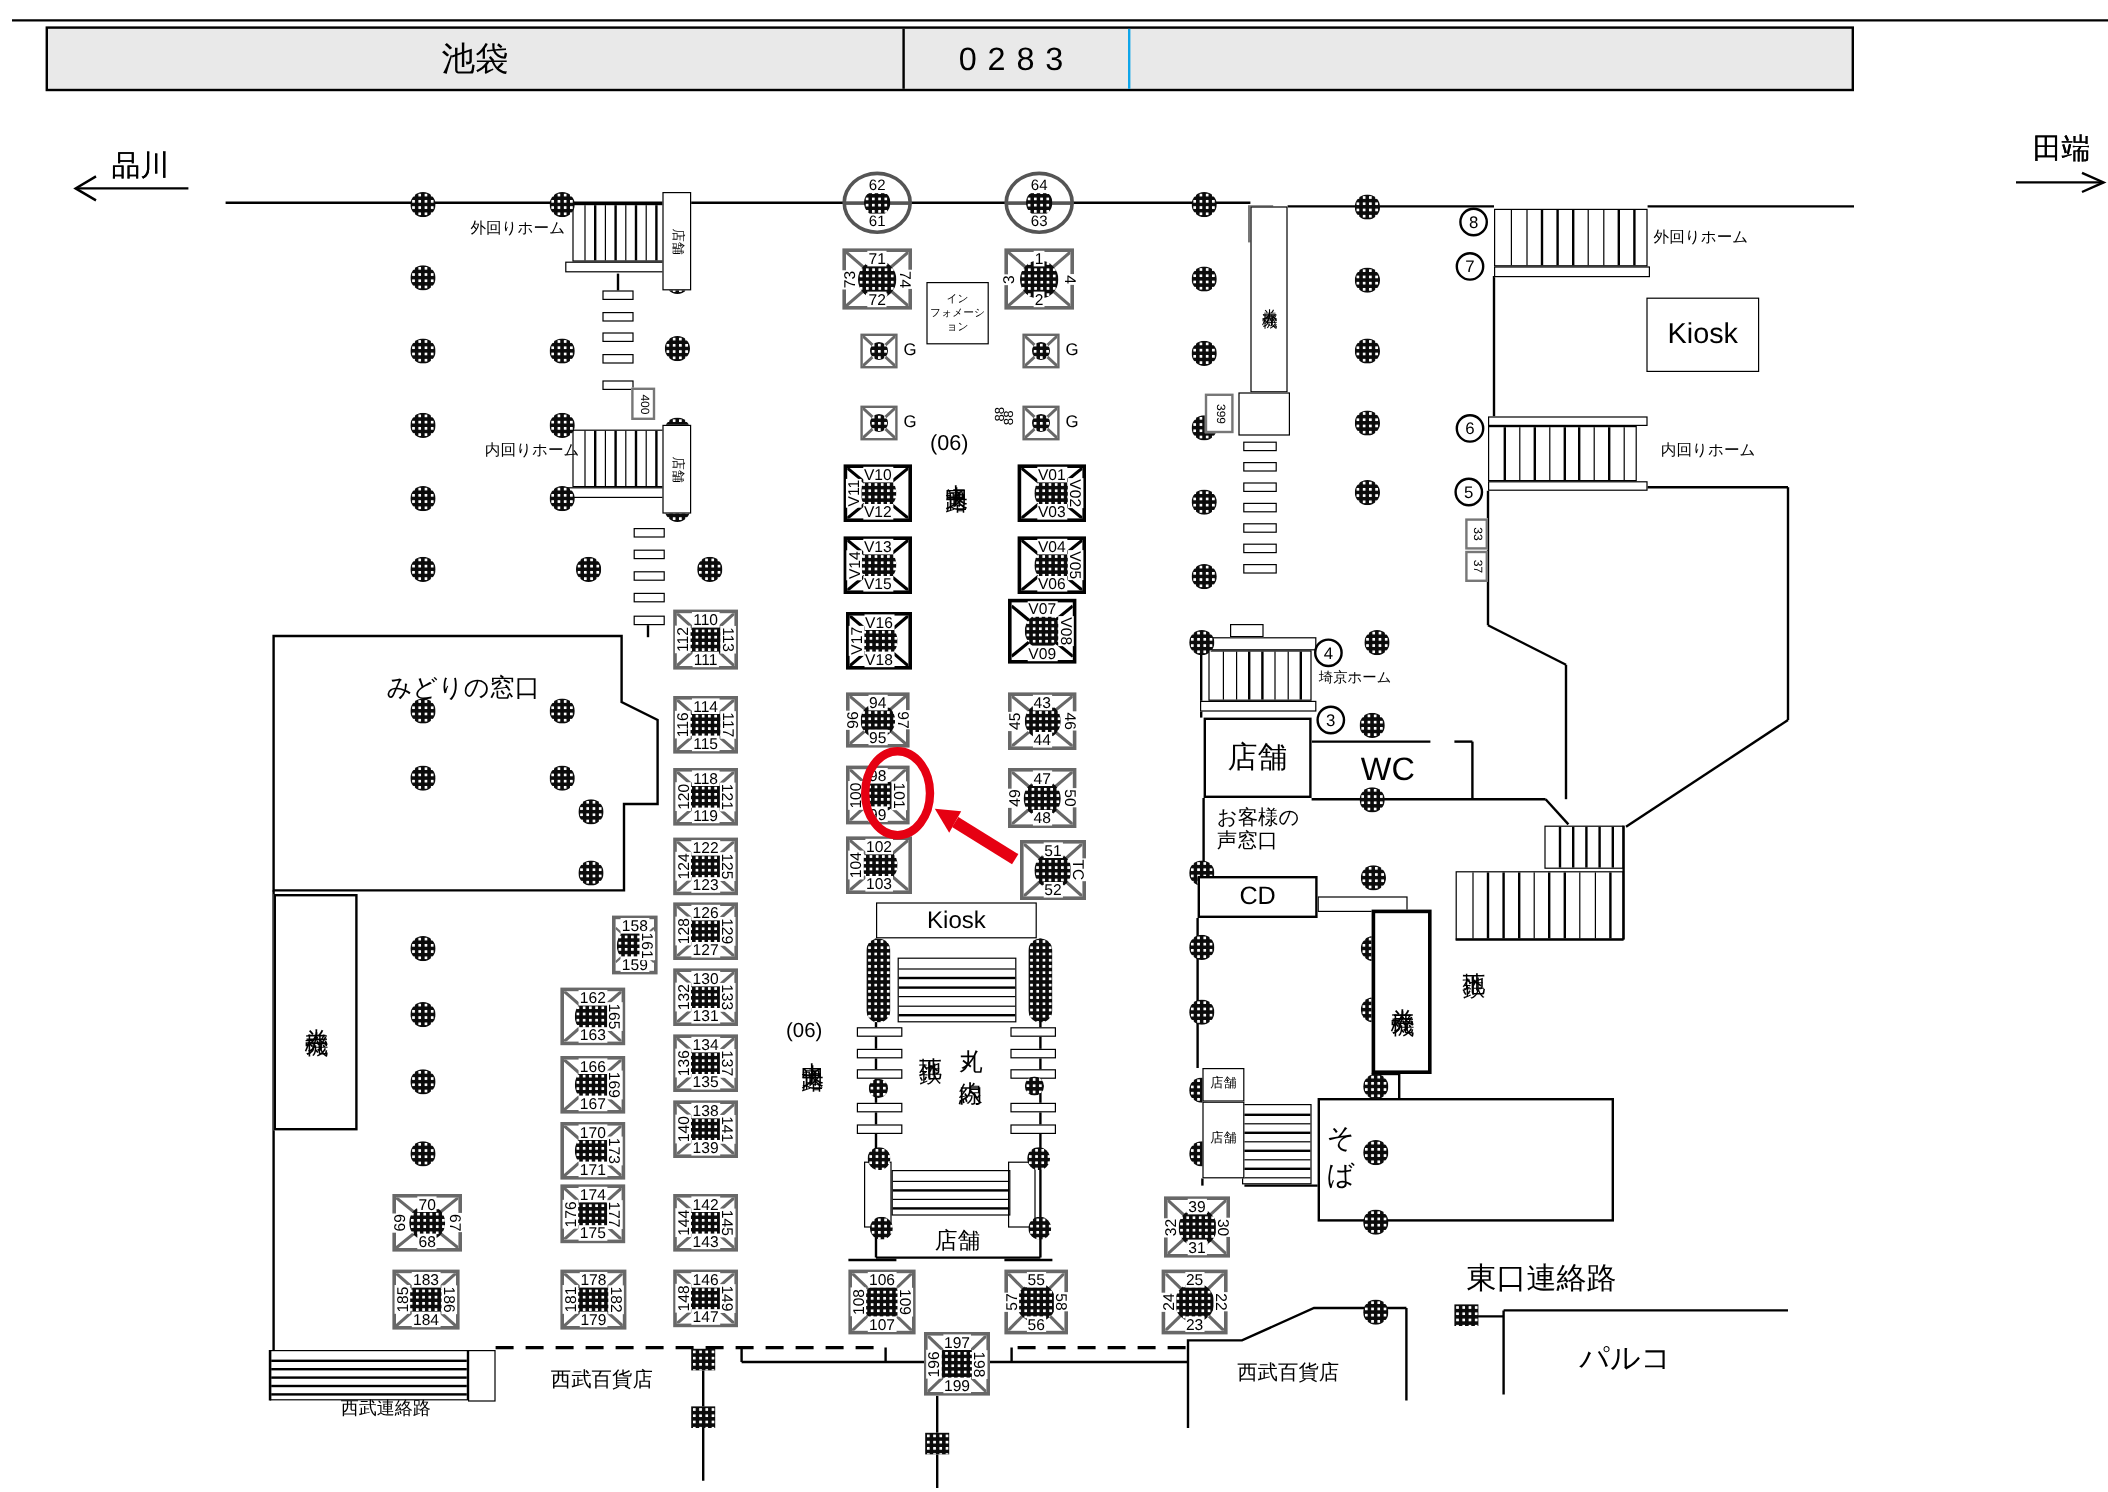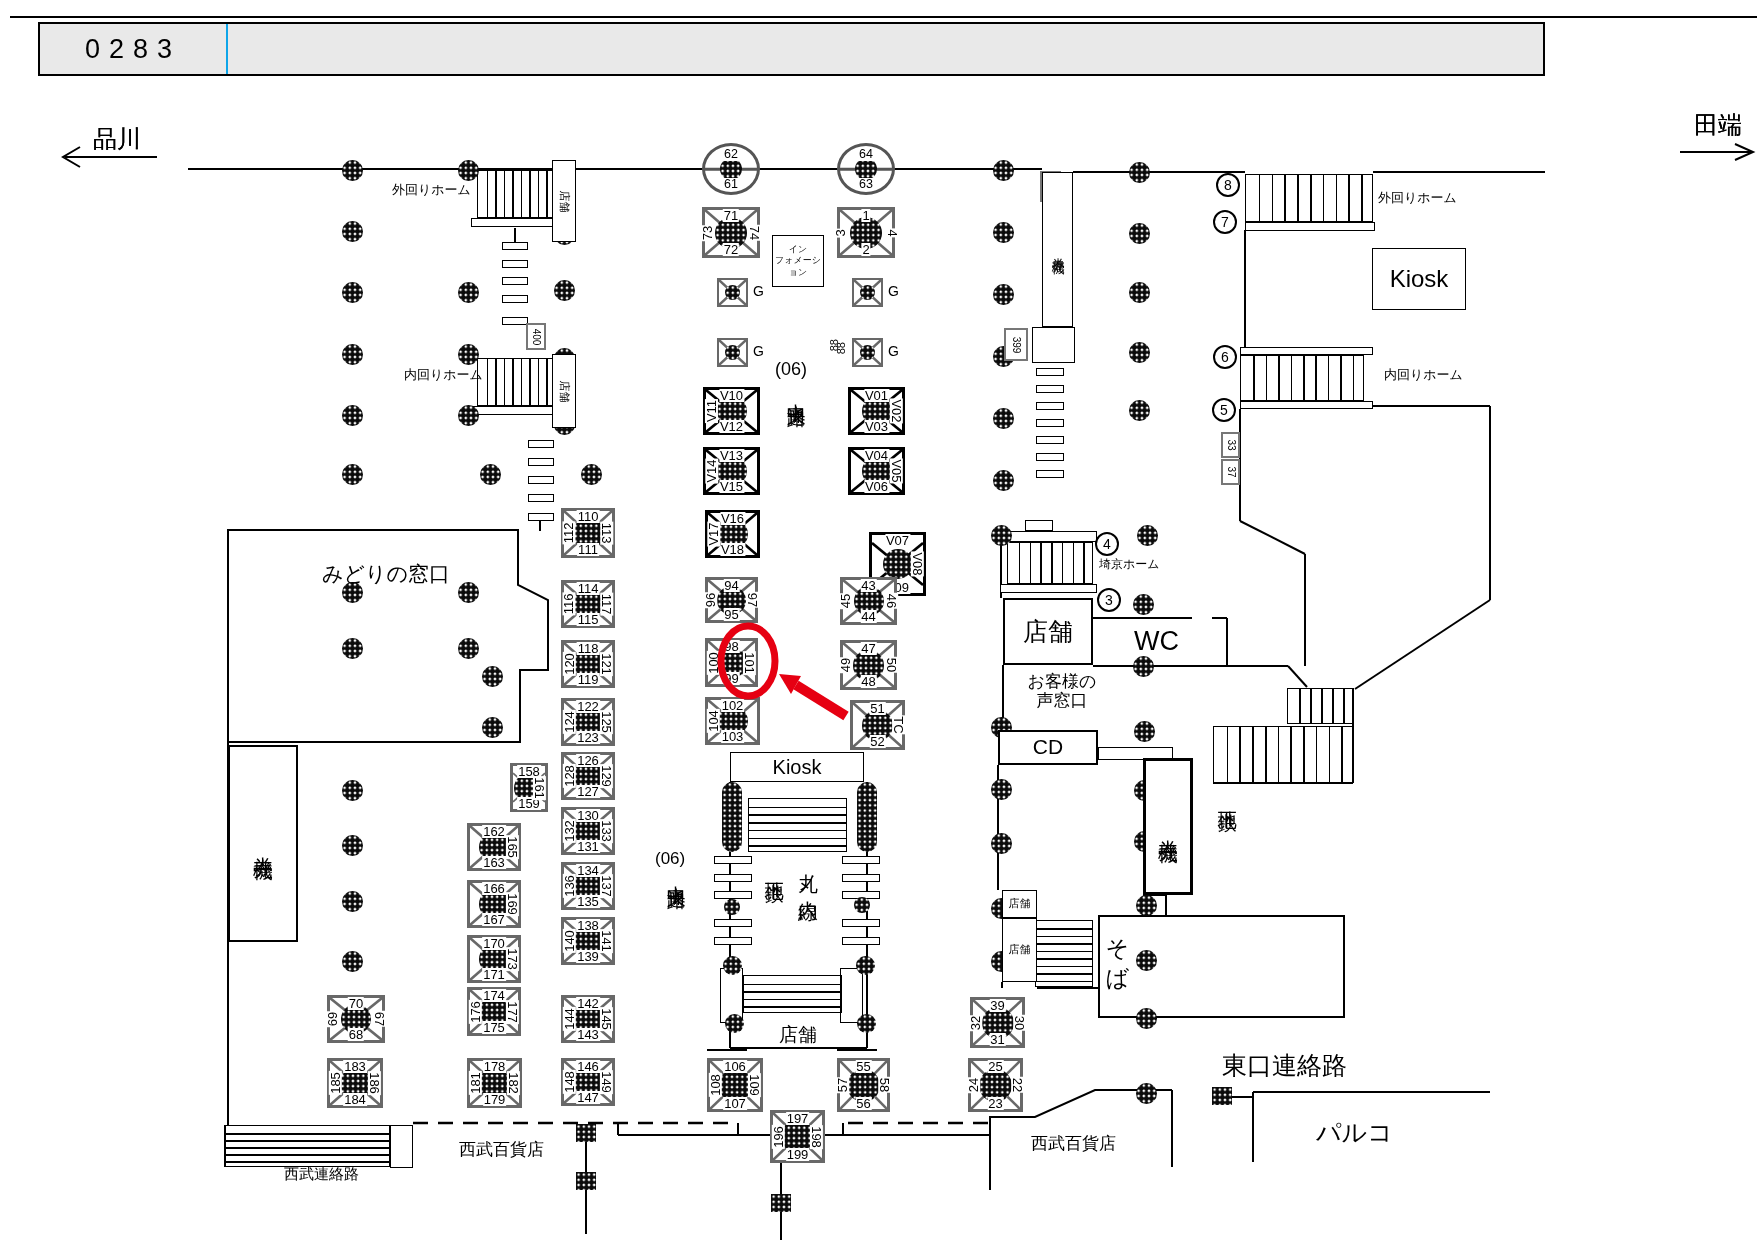--- a/index.html
+++ b/index.html
@@ -13,21 +13,21 @@
   .hdr .cell{display:flex;align-items:center;justify-content:center;height:100%;box-sizing:border-box}
   .hdr .c1{width:714px;border-right:2px solid #000;font-size:28px}
   .hdr .c2{width:188px;border-right:2px solid #0ea5e9;font-size:27px;letter-spacing:9px}
   .hdr .c3{flex:1;font-size:28px}
   .tsbox{position:absolute;left:1546px;top:28px;width:182px;height:60px;background:#e9e9e9;
          border:2px solid #000;box-sizing:border-box;display:flex;flex-direction:column;
          align-items:center;justify-content:center;font-size:19px;line-height:1.35}
   
   .lab{line-height:1.12;white-space:pre}
   .lab.vert{writing-mode:vertical-rl;text-orientation:upright;letter-spacing:2px;white-space:normal}
-  .lab.ml{white-space:pre-line;text-align:center}
+  .lab.ml{white-space:pre-line;}
   .xbox{border:3px solid #686868;background:#fff}
   .xbox svg{position:absolute;left:0;top:0;width:100%;height:100%}
   .dotpat{background-color:#0b0b0b;background-image:radial-gradient(circle,#fff 1.1px,rgba(0,0,0,0) 1.5px);
           background-size:5.2px 5.2px}
   .dot{position:absolute;border-radius:50%}
   .xn{position:absolute;background:#fff;font-size:13px;line-height:1;padding:0 1px;white-space:nowrap}
   .xn-t{left:50%;top:-1px;transform:translateX(-50%)}
   .xn-b{left:50%;bottom:-1px;transform:translateX(-50%)}
   .xn-l{left:-3px;top:50%;transform:translate(-15%,-50%) rotate(-90deg)}
   .xn-r{right:-3px;top:50%;transform:translate(15%,-50%) rotate(90deg)}
@@ -46,20 +46,21 @@
   .blab{background:#fff;border:1.5px solid #000;display:flex;align-items:center;justify-content:center;
         text-align:center;line-height:1.25;white-space:pre-line}
   .blab.vert{writing-mode:vertical-rl;text-orientation:upright;letter-spacing:2px;white-space:normal}
 </style>
 </head>
 <body>
 
 <div id="canvas">
 
   <div class="hdr">
+    <div class="cell c1">池袋</div>
     <div class="cell c2">0283</div>
   </div>
 
   <div class="abs lab" style="left:93px;top:126px;font-size:24px">品川</div>
   <div class="abs lab" style="left:1694px;top:112px;font-size:24px">田端</div>
 <svg width="1757" height="1243" class="layer">
       <path d="M10,17 H1757" stroke="#000000" stroke-width="2" fill="none"></path>
       <path d="M188,169 H1042" stroke="#000000" stroke-width="2" fill="none"></path>
       <path d="M1073,172 H1245" stroke="#000000" stroke-width="2" fill="none"></path>
       <path d="M1373,172 H1545" stroke="#000000" stroke-width="2" fill="none"></path>
@@ -388,21 +389,21 @@
     <div class="abs xbox" style="left: 705px; top: 510px; width: 55px; height: 48px; border-color: rgb(0, 0, 0); z-index: 5;">
       <svg viewBox="0 0 49 42">
         <line x1="0" y1="0" x2="49" y2="42" stroke="#000000" stroke-width="2.6"></line>
         <line x1="49" y1="0" x2="0" y2="42" stroke="#000000" stroke-width="2.6"></line>
       </svg>
       <div class="dot dotpat" style="height: 30px; width: 30px; left: calc(50% - 15px); top: calc(50% - 15px);"></div>
       <span class="xn xn-t">V16</span>
       <span class="xn xn-b">V18</span>
       <span class="xn xn-l">V17</span>
     </div>
-    <div class="abs xbox" style="left: 840px; top: 532px; width: 57px; height: 64px; border-color: rgb(0, 0, 0); z-index: 5; margin-left: 29px;">
+    <div class="abs xbox" style="left: 840px; top: 499px; width: 57px; height: 54px; border-color: rgb(0, 0, 0); z-index: 5;">
       <svg viewBox="0 0 51 42">
         <line x1="0" y1="0" x2="51" y2="42" stroke="#000000" stroke-width="2.6"></line>
         <line x1="51" y1="0" x2="0" y2="42" stroke="#000000" stroke-width="2.6"></line>
       </svg>
       <div class="dot dotpat" style="height: 30px; width: 30px; left: calc(50% - 15px); top: calc(50% - 15px);"></div>
       <span class="xn xn-t">V07</span>
       <span class="xn xn-b">V09</span>
       <span class="xn xn-r">V08</span>
     </div>
     <div class="abs xbox" style="left: 705px; top: 577px; width: 53px; height: 46px; border-color: rgb(104, 104, 104); z-index: 5;">

